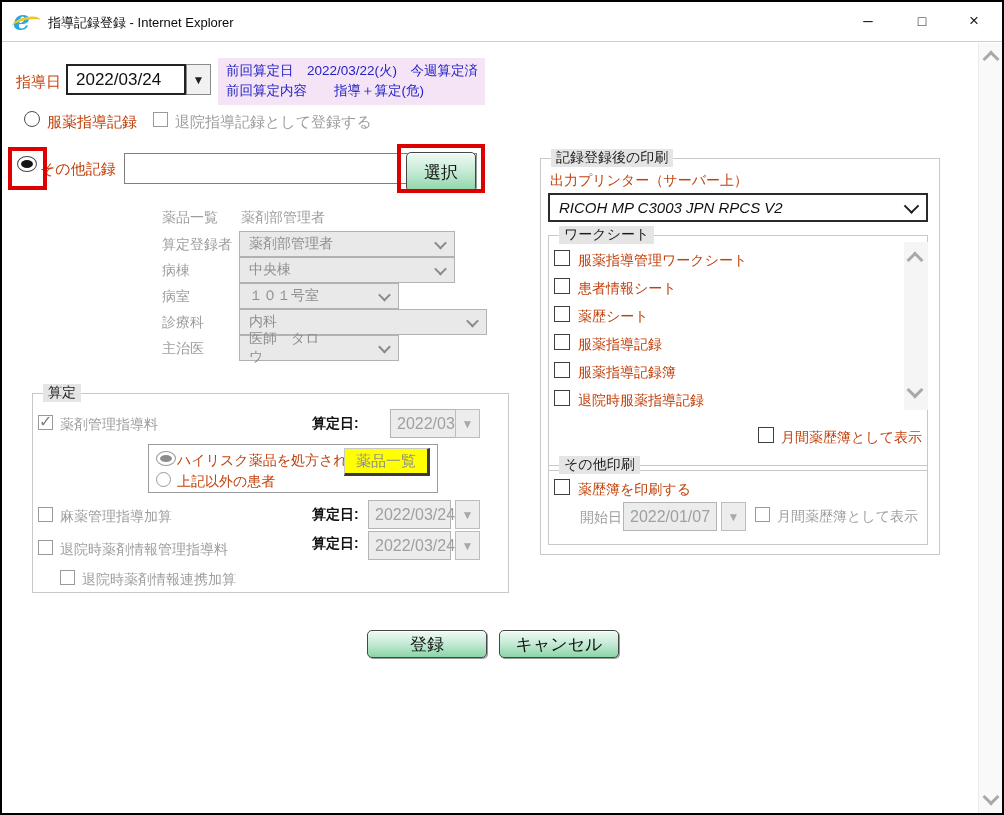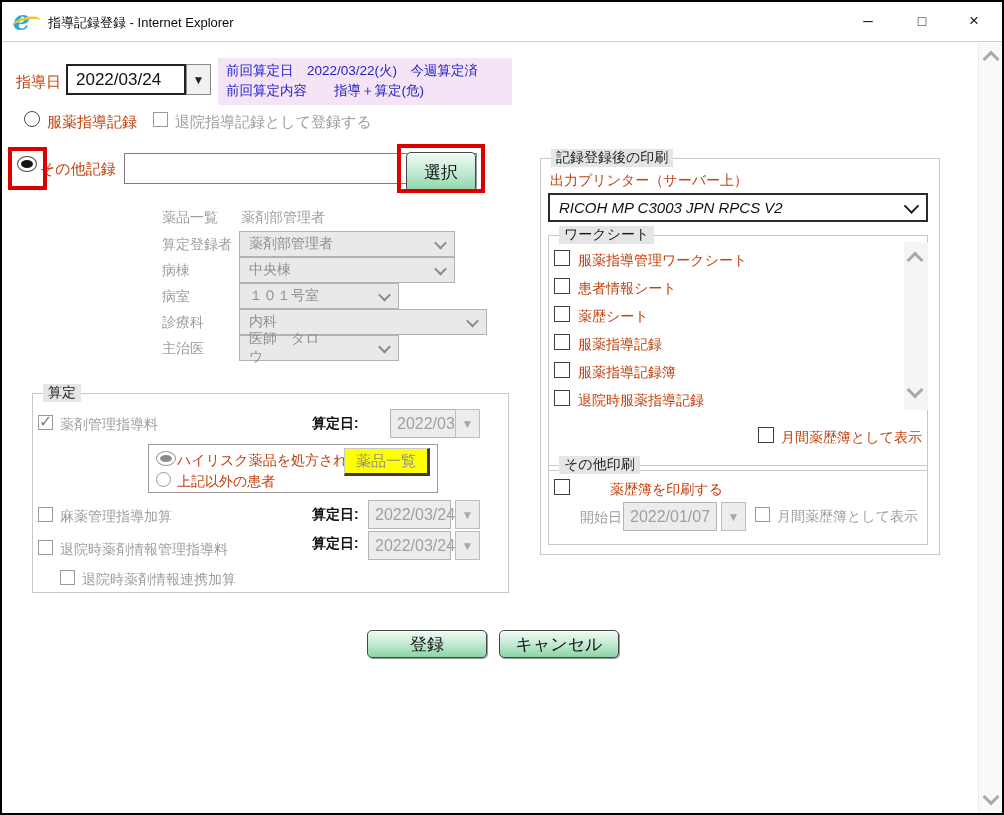--- a/index.html
+++ b/index.html
@@ -83,21 +83,21 @@
     <span class="win-title">指導記録登録 - Internet Explorer</span>
     <span class="win-ctrl" style="left:844px;">–</span>
     <span class="win-ctrl maxg" style="left:898px;">□</span>
     <span class="win-ctrl" style="left:950px;">×</span>
   </div>
 
   <span class="lbl" style="left:14px; top:71px;">指導日</span>
   <div class="date-input" style="left:64px; top:62px; width:120px; height:31px;">2022/03/24</div>
   <div class="drop-btn" style="left:184px; top:62px; width:25px; height:31px;"></div>
 
-  <div class="purple-note" style="left:216px; top:56px; width:294px; height:47px;"><span>前回算定日　2022/03/22(火)　今週算定済</span><br><span>前回算定内容　　指導＋算定(危)</span></div>
+  <div class="purple-note" style="left:216px; top:56px; width:267px; height:47px;"><span>前回算定日　2022/03/22(火)　今週算定済</span><br><span>前回算定内容　　指導＋算定(危)</span></div>
 
   <span class="radio" style="left:22px; top:109px;"></span>
   <span class="lbl" style="left:45px; top:111px;">服薬指導記録</span>
   <span class="cb" style="left:151px; top:110px;"></span>
   <span class="lbl gray" style="left:173px; top:111px;">退院指導記録として登録する</span>
 
   <span class="radio sel" style="left:15px; top:154px;"></span>
   <span class="lbl" style="left:38px; top:158px;">その他記録</span>
   <input class="txt-input" style="left: 122px; top: 151px; width: 353px; height: 31px;" value="">
   <div class="green-btn" style="left:404px; top:150px; width:70px; height:40px;text-align:center;">選択</div>
@@ -201,21 +201,21 @@
     <span class="scroll-chev down" style="left:5px; top:142px;"></span>
   </div>
 
   <span class="cb enabled" style="left:756px; top:425px;"></span>
   <span class="lbl lbl14" style="left:779px; top:427px;">月間薬歴簿として表示</span>
 
   <div class="fieldset" style="left:546px; top:463px; width:380px; height:80px;">
     <span class="legend">その他印刷</span>
   </div>
   <span class="cb enabled" style="left:552px; top:477px;"></span>
-  <span class="lbl lbl14" style="left:576px; top:479px;margin-left:32px;">薬歴簿を印刷する</span>
+  <span class="lbl lbl14" style="left:576px; top:479px;">薬歴簿を印刷する</span>
   <span class="lbl lbl14 gray" style="left:578px; top:507px;">開始日</span>
   <div class="date-disabled" style="left:621px; top:500px; width:94px; height:29px;">2022/01/07</div>
   <div class="drop-btn disabled" style="left:719px; top:500px; width:25px; height:29px;"></div>
   <span class="cb" style="left:753px; top:505px;"></span>
   <span class="lbl lbl14 gray" style="left:775px; top:506px;">月間薬歴簿として表示</span>
 
   <div class="green-btn" style="left:365px; top:628px; width:120px; height:28px;">登録</div>
   <div class="green-btn" style="left:497px; top:628px; width:120px; height:28px;">キャンセル</div>
 
   <div class="scroll-track" style="left:976px; top:41px; width:26px; height:770px; background:#f9f9f9; border-left:1px solid #ececec;">

